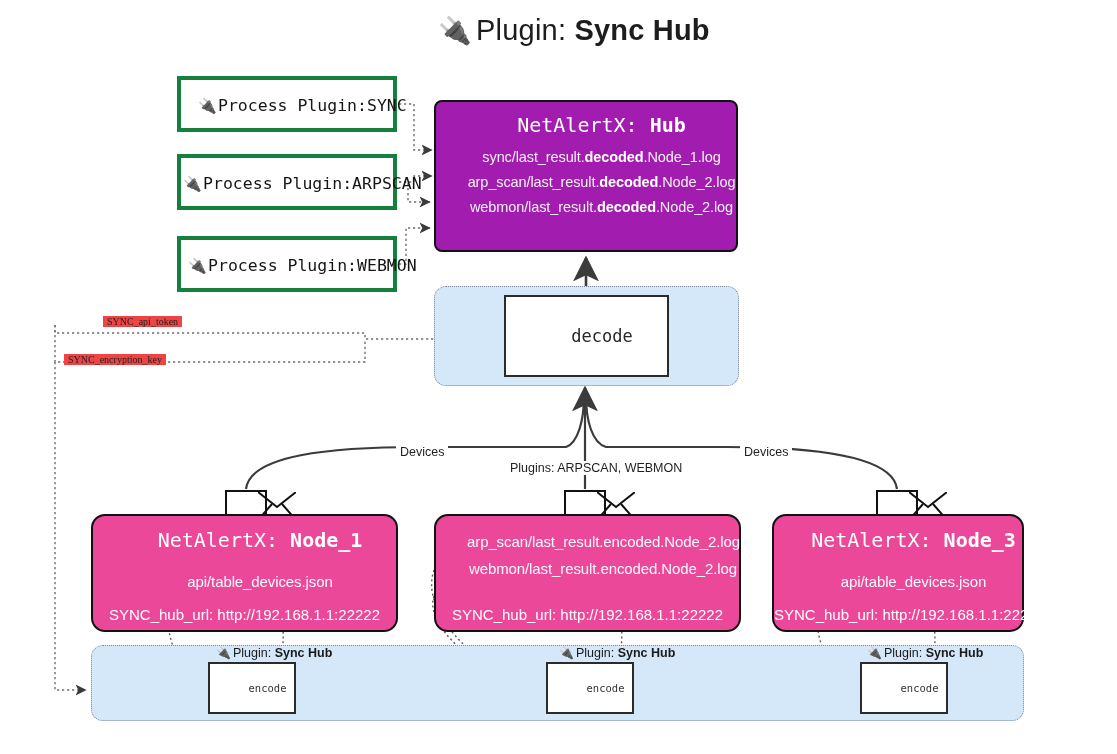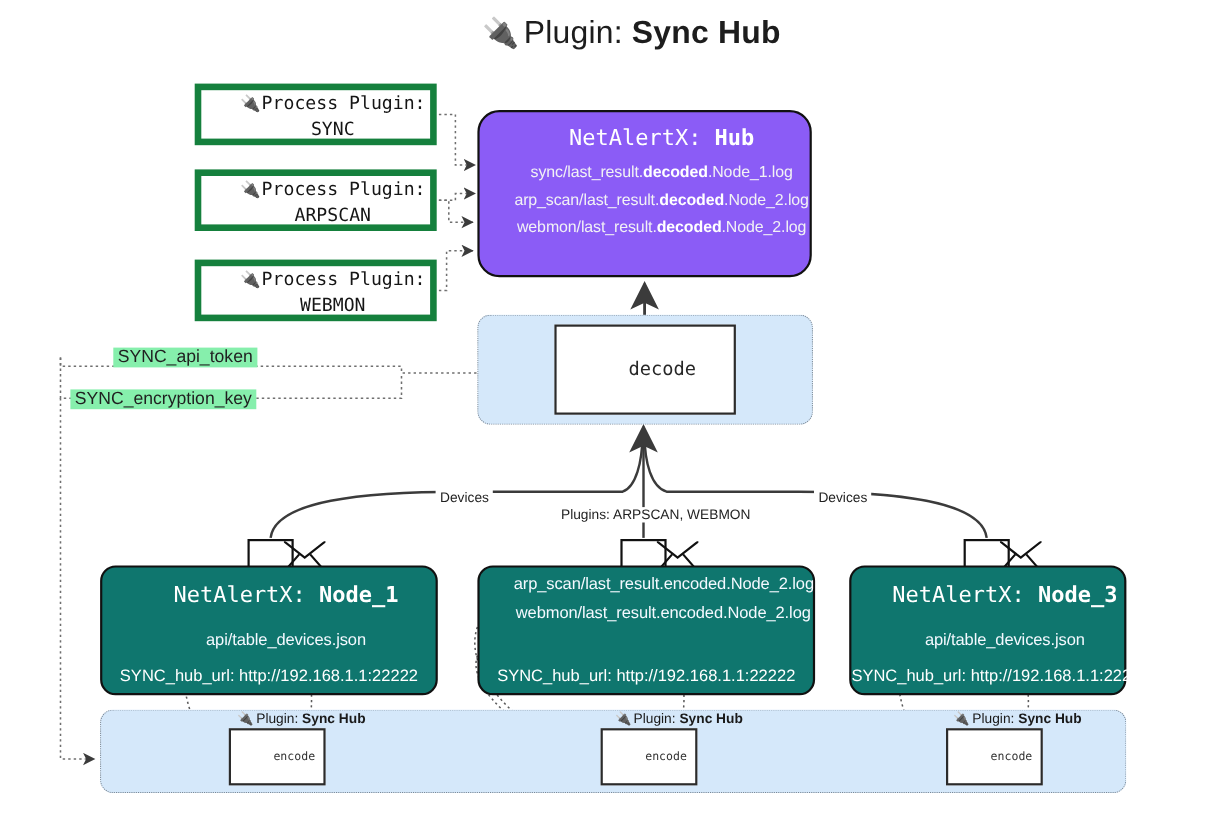--- a/index.html
+++ b/index.html
@@ -32,30 +32,30 @@
     letter-spacing: .2px;
     white-space: nowrap;
   }
   #title .plug { font-size: 27px; margin-right: 4px; }
   #title .t-light { font-weight: 400; }
   #title .t-bold { font-weight: 700; }
 
   
   .proc-box {
     width: 220px; height: 56px;
-    border: 6px solid #15803d;
+    border: 4px solid #15803d;
     background: #ffffff;
     font-family: "DejaVu Sans Mono", "Liberation Mono", monospace;
     font-size: 16.5px;
     color: #151515;
     line-height: 1.45;
     text-align: center;
     padding-top: 4px;
     display: flex;
-    flex-direction: column;
+    flex-direction: row;
     justify-content: center;
     align-items: center;
   }
   .proc-box .l1 { white-space: nowrap; }
   .proc-box .l1 .plug { font-family: "DejaVu Sans", sans-serif; font-size: 15px; margin-right: 1px;}
   .proc-box .l2 { white-space: nowrap; }
   #proc0 { left: 177px; top: 76px; }
   #proc1 { left: 177px; top: 154px; }
   #proc2 { left: 177px; top: 236px; }
 
@@ -63,23 +63,23 @@
   #hub-url {
     left: 440px; top: 77px; width: 290px;
     text-align: center;
     font-size: 11.5px;
     font-weight: 700;
     color: #1a1a1a;
     margin-top: 28px;
   }
   #hub {
     left: 434px; top: 100px; width: 304px; height: 152px;
-    background: #8b5cf6;
+    background: #a21caf;
     border: 2.5px solid #111111;
-    border-radius: 20px;
+    border-radius: 8px;
     color: #ffffff;
   }
   #hub .hub-title {
     text-align: center;
     font-family: "DejaVu Sans Mono", "Liberation Mono", monospace;
     font-size: 20px;
     margin-top: 11px;
     white-space: nowrap;
   }
   #hub .hub-title b { font-weight: 700; }
@@ -106,57 +106,58 @@
     background: #ffffff;
     border: 2px solid #2b2b2b;
     display: flex; align-items: center; justify-content: center;
     font-family: "DejaVu Sans Mono", "Liberation Mono", monospace;
     font-size: 17px;
     color: #272727;
   }
 
   
   .secret-label {
-    font-size: 16px;
+    font-size: 10px;
     color: #1f1f1f;
-    background: #86efac;
+    background: #ef4444;
     padding: 0 4px;
     white-space: nowrap;
+    font-family: Liberation Serif, serif;
   }
   #sec0 { left: 103px; top: 316px; }
   #sec1 { left: 64px; top: 354px; }
 
   
   .edge-label {
     font-size: 12.5px;
     color: #1f1f1f;
     background: #ffffff;
     padding: 0 4px;
     white-space: nowrap;
   }
   #lbl-dev-left  { left: 396px; top: 445px; }
   #lbl-dev-right { left: 740px; top: 445px; }
   #lbl-plugins   { left: 506px; top: 461px; }
 
   
   .node {
     border: 2.5px solid #111111;
     border-radius: 14px;
-    background: #0f766e;
+    background: #ec4899;
     color: #ffffff;
   }
   .node .node-title {
     text-align: center;
     font-family: "DejaVu Sans Mono", "Liberation Mono", monospace;
     font-size: 20px;
     margin-top: 12px;
     white-space: nowrap;
   }
   .node .node-title b { font-weight: 700; }
-  .node .node-lines { margin-top: 1px; }
+  .node .node-lines { margin-top: 12px; }
   .node .node-line {
     text-align: center;
     font-size: 15px;
     color: #f4f9ff;
     white-space: nowrap;
     line-height: 1.8;
     letter-spacing: -.1px;
   }
   .node .node-foot {
     position: absolute;

